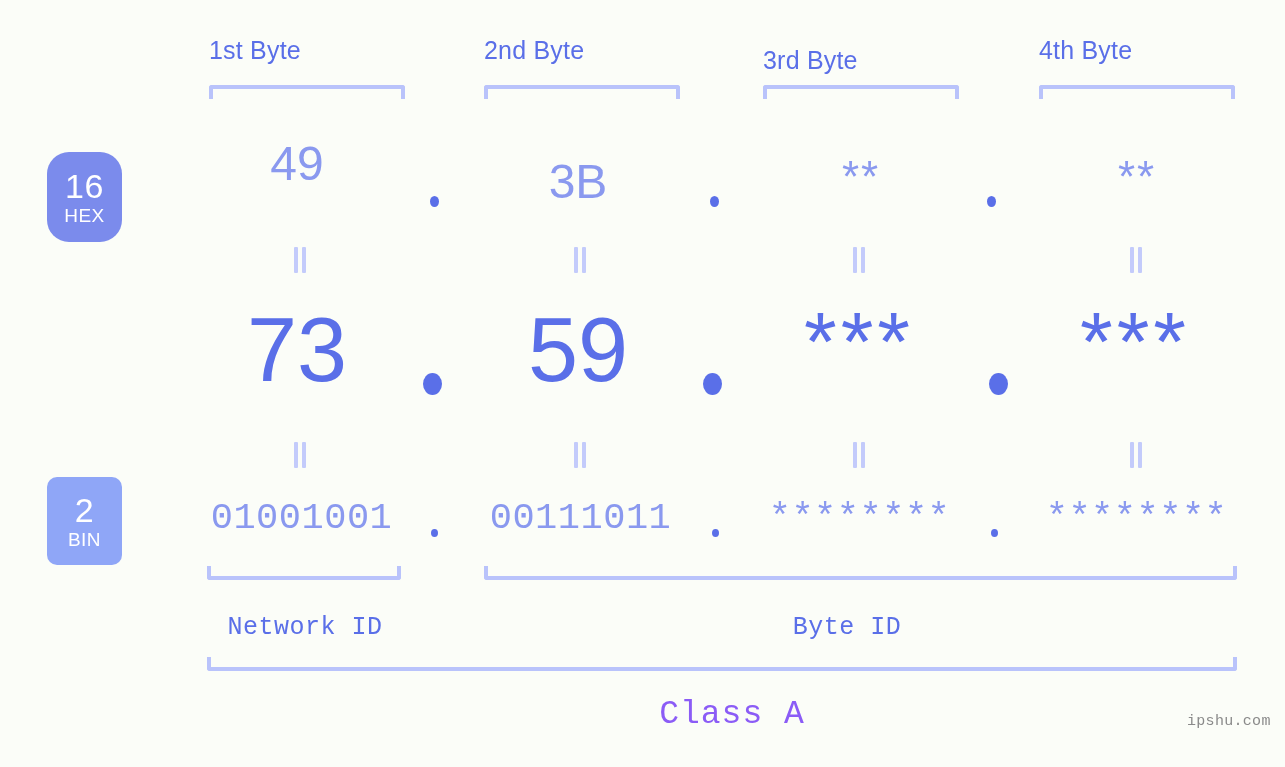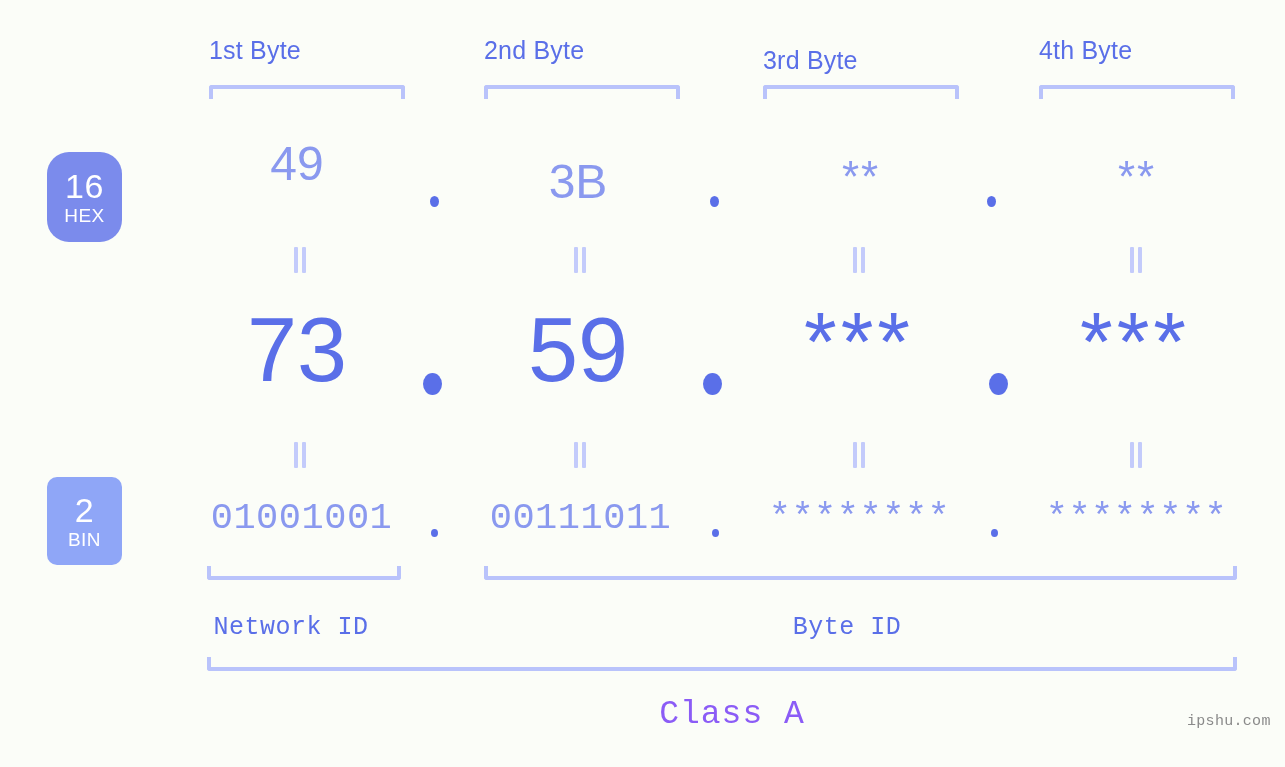--- a/index.html
+++ b/index.html
@@ -267,21 +267,21 @@
   <div class="bin-dot" style="left:431px; top:529px;"></div>
   <div class="bin-val" style="left:478px; top:500px; width:205px;">00111011</div>
   <div class="bin-dot" style="left:712px; top:529px;"></div>
   <div class="bin-val" style="left:757px; top:500px; width:205px;">********</div>
   <div class="bin-dot" style="left:991px; top:529px;"></div>
   <div class="bin-val" style="left:1034px; top:500px; width:205px;">********</div>
 
   <div class="bracket-up" style="left:207px; top:566px; width:194px;"></div>
   <div class="bracket-up" style="left:484px; top:566px; width:753px;"></div>
 
-  <div class="id-label" style="left:194px; top:613px; width:194px;">Network ID</div>
+  <div class="id-label" style="left:208px; top:613px; width:194px;">Network ID</div>
   <div class="id-label" style="left:750px; top:613px; width:194px;">Byte ID</div>
 
   <div class="bracket-up" style="left:207px; top:657px; width:1030px;"></div>
   <div class="class-label" style="left:632px; top:696px; width:200px;">Class A</div>
 
   <div class="watermark" style="left:1187px; top:713px;">ipshu.com</div>
 
 </div>
 
 </body></html>

